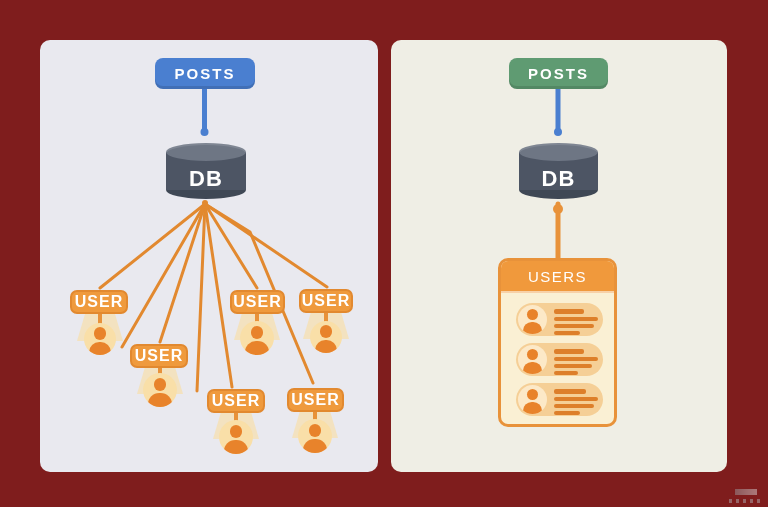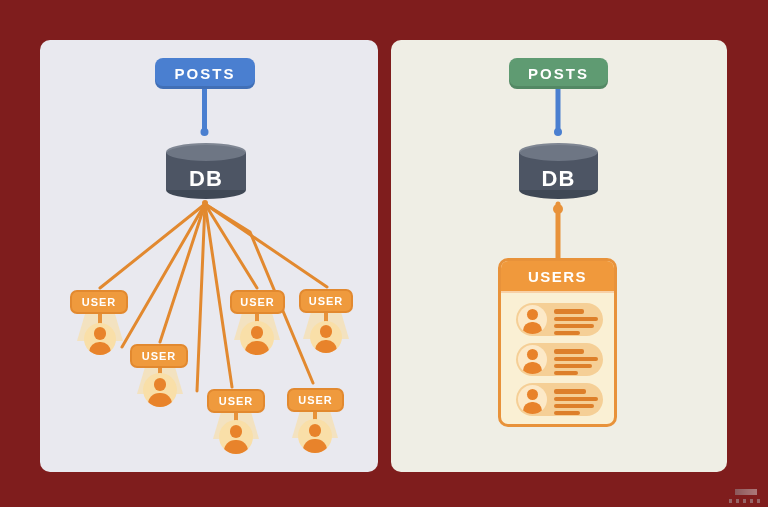--- a/index.html
+++ b/index.html
@@ -28,32 +28,32 @@
   .cyl .top{position:absolute;left:0;right:0;top:0;height:18px;border-radius:50%;background:#6e7684;
             box-shadow:inset 0 2px 0 rgba(255,255,255,0.12);}
   .cyl .cyl-label{position:absolute;left:0;right:0;top:16px;bottom:0;display:flex;align-items:center;justify-content:center;
             color:#fff;font-weight:bold;font-size:22px;letter-spacing:1px;}
 
   
   .halo{position:absolute;width:46px;height:28px;background:rgba(250,221,160,0.6);
         clip-path:polygon(18% 0,82% 0,100% 100%,0 100%);}
   .ubox{position:absolute;height:24px;background:#ef9a3d;border:2px solid #e2892f;border-radius:7px;
         display:flex;align-items:center;justify-content:center;color:#fff;font-weight:bold;
-        font-size:11px;letter-spacing:1px;box-sizing:border-box;}
+        font-size:16px;letter-spacing:1px;box-sizing:border-box;}
   .stub{position:absolute;width:4px;background:#e8923a;}
   .avatar{position:absolute;border-radius:50%;background:#f9dfa8;overflow:hidden;}
   .avatar::before{content:"";position:absolute;left:31%;top:14%;width:38%;height:38%;border-radius:50%;background:#e8832b;}
   .avatar::after{content:"";position:absolute;left:16%;right:16%;bottom:-8%;height:48%;
                  border-radius:50% 50% 6px 6px / 70% 70% 6px 6px;background:#e8832b;}
 
   
   .ucard{position:absolute;left:498px;top:258px;width:119px;height:169px;border:3px solid #e8923a;
          border-radius:10px;background:#faf0d4;box-sizing:border-box;overflow:hidden;}
   .ucard-header{height:30px;background:#f0993c;border-bottom:2px solid rgba(255,255,255,0.55);
-         display:flex;align-items:center;justify-content:center;color:#fff;font-weight:bold;
+         display:flex;align-items:center;justify-content:center;color:#fff;font-weight:normal;
          font-size:15px;letter-spacing:1.5px;}
   .ucard-body{padding:10px 0 0 15px;}
   .urow{position:relative;width:87px;height:33px;background:#f5cf96;border-radius:17px;margin-bottom:7px;}
   .urow .avatar{left:2px;top:2px;width:29px;height:29px;background:#fce9c8;}
   .bars{position:absolute;left:38px;top:6px;display:flex;flex-direction:column;gap:3px;}
   .bar{background:#dd7f2a;border-radius:2px;height:4px;}
 
   .watermark{position:absolute;left:728px;top:487px;width:36px;height:20px;opacity:0.45;}
   .watermark .wm1{position:absolute;left:7px;top:2px;width:22px;height:6px;
         background:linear-gradient(90deg,#9aa0a6,#c9cdd1 60%,#e3e5e7);}

